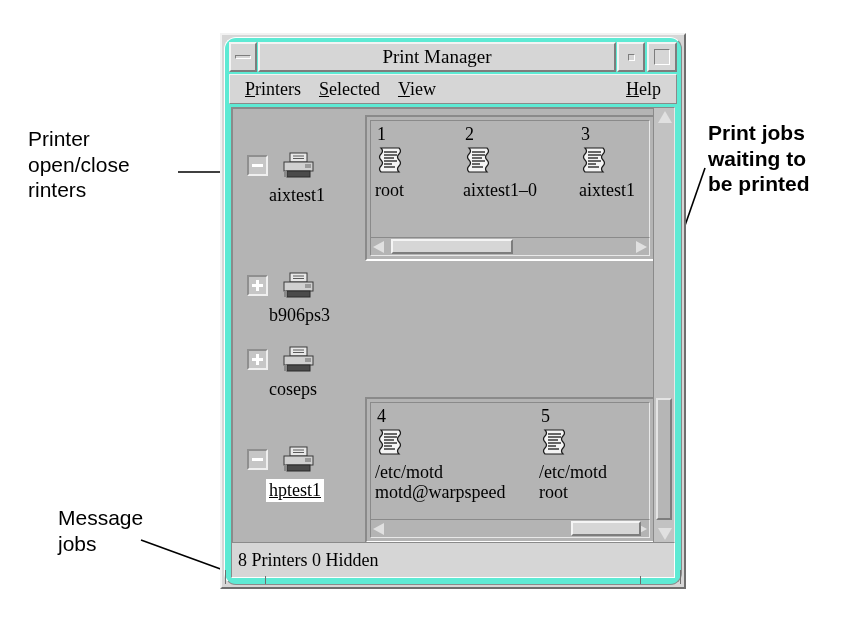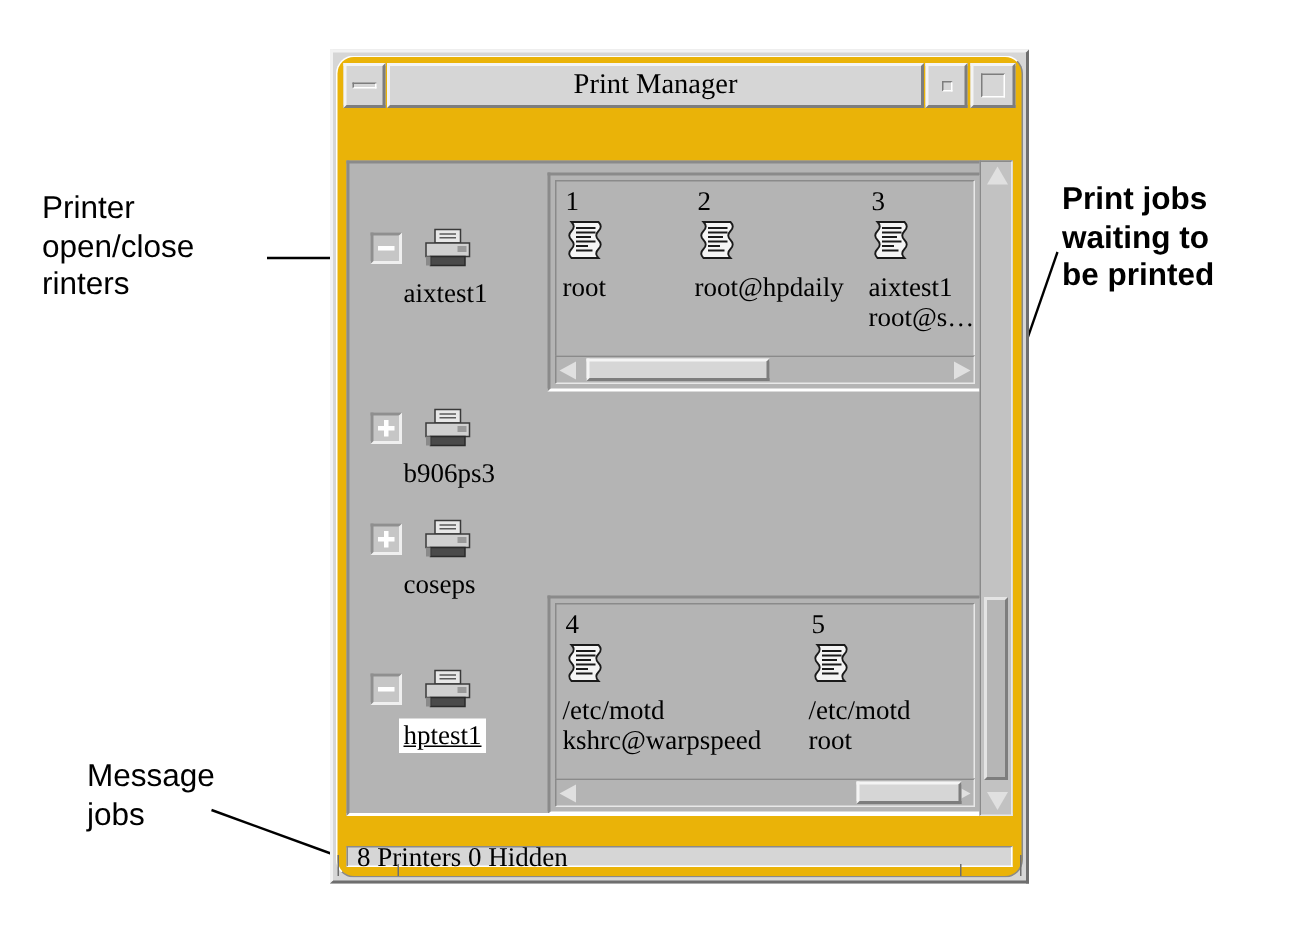--- a/index.html
+++ b/index.html
@@ -42,21 +42,21 @@
     background: #d6d6d6;
     border-top: 2px solid #f2f2f2;
     border-left: 2px solid #f2f2f2;
     border-right: 2px solid #6e6e6e;
     border-bottom: 2px solid #6e6e6e;
     box-sizing: border-box;
   }
   #window-inner {
     position: absolute;
     left: 2px; top: 2px; right: 2px; bottom: 2px;
-    background: #eab308;
+    background: #5eead4;
     border-top: 1px solid #ffffff;
     border-left: 1px solid #ffffff;
     border-right: 1px solid #8a8a8a;
     border-bottom: 1px solid #8a8a8a;
     box-sizing: border-box;
     border-radius: 12px;
   }
 
   
   .notch {
@@ -337,21 +337,21 @@
     left: 4px; bottom: 3px;
     border-left: 7px solid transparent;
     border-right: 7px solid transparent;
     border-top: 12px solid #e0e0e0;
   }
 
   
   #msgline {
     position: absolute;
     left: 6px; right: 6px; bottom: 6px;
-    height: 14px;
+    height: 36px;
     background: #d6d6d6;
     border-top: 1px solid #8a8a8a;
     border-left: 1px solid #8a8a8a;
     border-right: 1px solid #ffffff;
     border-bottom: 1px solid #ffffff;
     box-sizing: border-box;
     display: flex;
     align-items: center;
     padding-left: 6px;
   }
@@ -391,20 +391,34 @@
         <span id="title-text">Print Manager</span>
       </div>
       <div class="tb-btn">
         <div id="tb-min-glyph"></div>
       </div>
       <div class="tb-btn" style="width:30px; margin-left:2px;">
         <div id="tb-max-glyph"></div>
       </div>
     </div>
 
+    <div id="menubar">
+      <div class="menu-item">
+        <span class="mn">P</span><span>rinters</span>
+      </div>
+      <div class="menu-item">
+        <span class="mn">S</span><span>elected</span>
+      </div>
+      <div class="menu-item">
+        <span class="mn">V</span><span>iew</span>
+      </div>
+      <div class="menu-item" id="menu-help">
+        <span class="mn">H</span><span>elp</span>
+      </div>
+    </div>
 
     <div id="workarea">
 
       <div class="printer-row" style="top:42px;">
         <div class="toggle-btn">
           <div class="toggle-glyph-h"></div>
         </div>
         <svg class="printer-icon" viewBox="0 0 36 30">
           <rect x="9" y="2" width="17" height="9" fill="#e8e8e8" stroke="#3a3a3a" stroke-width="1"></rect>
           <line x1="12" y1="5" x2="23" y2="5" stroke="#5a5a5a" stroke-width="1"></line>
@@ -491,38 +505,37 @@
               <path d="M4 3 q3 3 0 6 q-3 3 0 6 q3 3 0 6 q-3 3 0 6 l18 0 q-3 -3 0 -6 q3 -3 0 -6 q-3 -3 0 -6 q3 -3 0 -6 z" fill="#f4f4f4" stroke="#1a1a1a" stroke-width="1.2"></path>
               <g stroke="#1a1a1a" stroke-width="1.3">
                 <line x1="7" y1="7" x2="20" y2="7"></line>
                 <line x1="7" y1="10" x2="20" y2="10"></line>
                 <line x1="7" y1="13" x2="17" y2="13"></line>
                 <line x1="7" y1="16" x2="20" y2="16"></line>
                 <line x1="7" y1="19" x2="15" y2="19"></line>
                 <line x1="7" y1="22" x2="18" y2="22"></line>
               </g>
             </svg>
-            <div class="job-owner">root@hpdaily</div>
+            <div class="job-name">aixtest1–0</div>
           </div>
 
           <div class="job" style="left:208px;">
             <div class="job-num">3</div>
             <svg class="doc-icon" viewBox="0 0 30 30">
               <path d="M4 3 q3 3 0 6 q-3 3 0 6 q3 3 0 6 q-3 3 0 6 l18 0 q-3 -3 0 -6 q3 -3 0 -6 q-3 -3 0 -6 q3 -3 0 -6 z" fill="#f4f4f4" stroke="#1a1a1a" stroke-width="1.2"></path>
               <g stroke="#1a1a1a" stroke-width="1.3">
                 <line x1="7" y1="7" x2="20" y2="7"></line>
                 <line x1="7" y1="10" x2="20" y2="10"></line>
                 <line x1="7" y1="13" x2="17" y2="13"></line>
                 <line x1="7" y1="16" x2="20" y2="16"></line>
                 <line x1="7" y1="19" x2="15" y2="19"></line>
                 <line x1="7" y1="22" x2="18" y2="22"></line>
               </g>
             </svg>
             <div class="job-name">aixtest1</div>
-            <div class="job-owner">root@s…</div>
           </div>
         </div>
 
         <div class="hscroll" style="bottom:3px;">
           <div class="arrow arrow-left"></div>
           <div class="arrow arrow-right"></div>
           <div class="thumb" id="thumb-0" style="left: calc(2% + 14px); width: 44%;"></div>
         </div>
       </div>
 
@@ -535,21 +548,21 @@
               <g stroke="#1a1a1a" stroke-width="1.3">
                 <line x1="7" y1="7" x2="20" y2="7"></line>
                 <line x1="7" y1="10" x2="20" y2="10"></line>
                 <line x1="7" y1="13" x2="17" y2="13"></line>
                 <line x1="7" y1="16" x2="20" y2="16"></line>
                 <line x1="7" y1="19" x2="15" y2="19"></line>
                 <line x1="7" y1="22" x2="18" y2="22"></line>
               </g>
             </svg>
             <div class="job-name">/etc/motd</div>
-            <div class="job-owner">kshrc@warpspeed</div>
+            <div class="job-owner">motd@warpspeed</div>
           </div>
 
           <div class="job" style="left:168px;">
             <div class="job-num">5</div>
             <svg class="doc-icon" viewBox="0 0 30 30">
               <path d="M4 3 q3 3 0 6 q-3 3 0 6 q3 3 0 6 q-3 3 0 6 l18 0 q-3 -3 0 -6 q3 -3 0 -6 q-3 -3 0 -6 q3 -3 0 -6 z" fill="#f4f4f4" stroke="#1a1a1a" stroke-width="1.2"></path>
               <g stroke="#1a1a1a" stroke-width="1.3">
                 <line x1="7" y1="7" x2="20" y2="7"></line>
                 <line x1="7" y1="10" x2="20" y2="10"></line>
                 <line x1="7" y1="13" x2="17" y2="13"></line>

